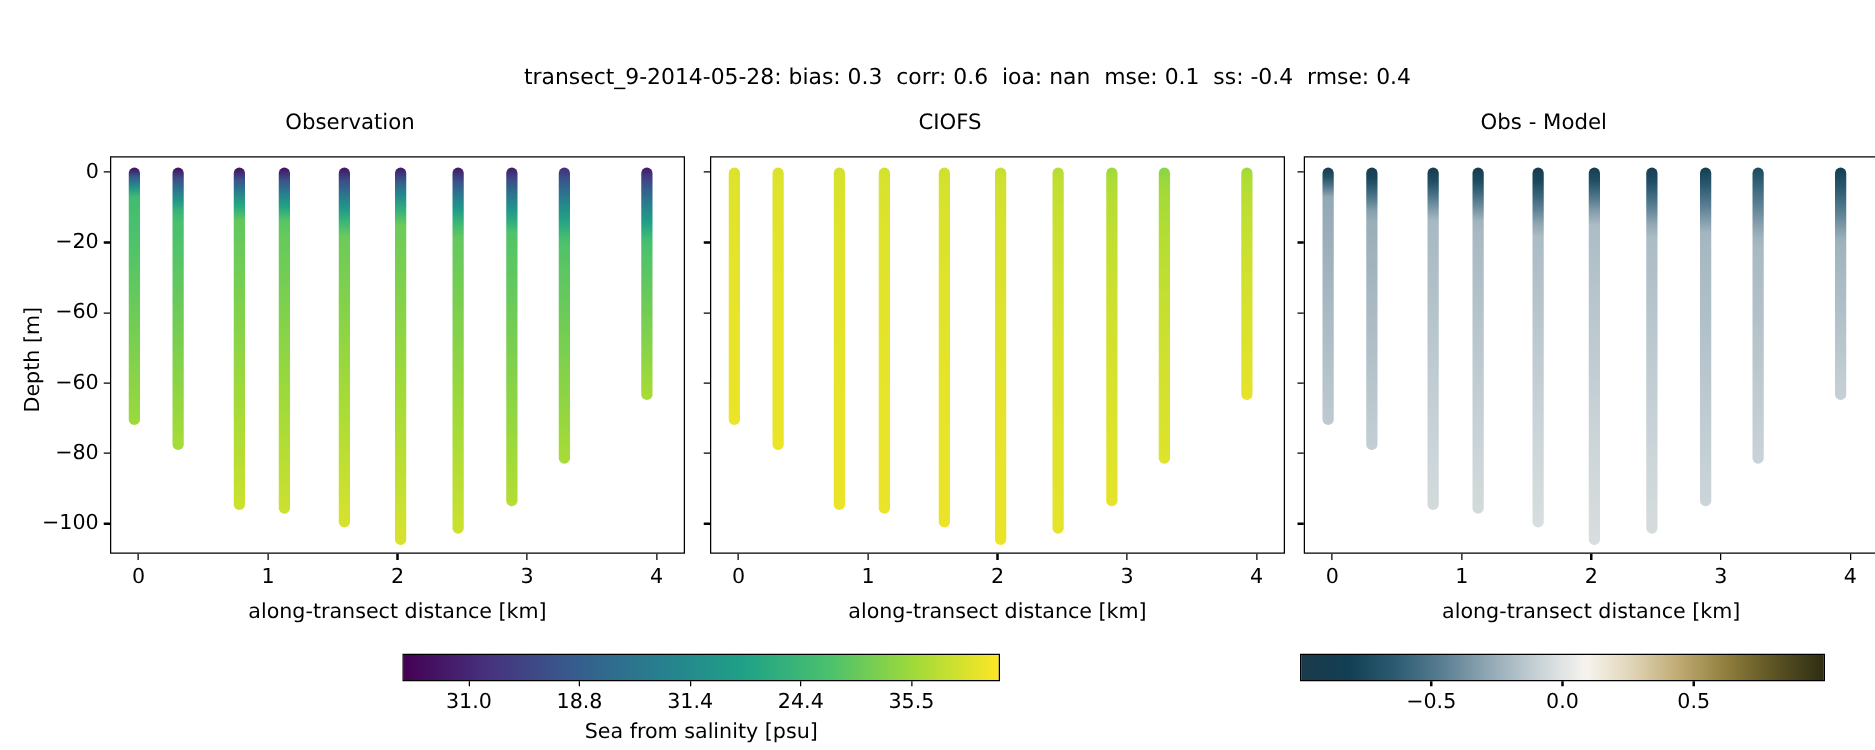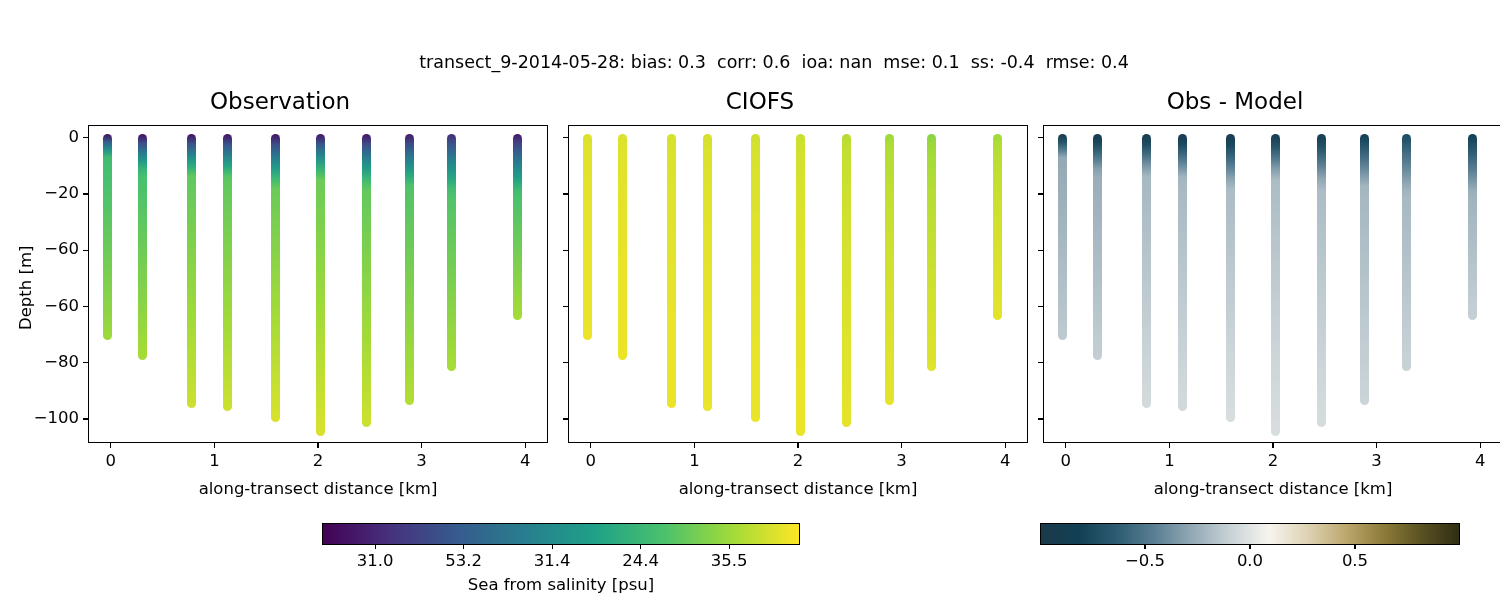--- a/index.html
+++ b/index.html
@@ -3,21 +3,21 @@
 <meta charset="utf-8">
 <style>
   html,body{margin:0;padding:0;background:#ffffff;}
   body{width:1500px;height:600px;font-family:"DejaVu Sans","Liberation Sans",sans-serif;color:#000;overflow:hidden;}
   #fig{position:relative;width:1500px;height:600px;}
 
   .suptitle{position:absolute;left:0;top:0;width:1500px;text-align:center;font-size:17.5px;line-height:25px;color:#000;white-space:pre;}
   .suptitle .ln{display:block;padding-left:48px;}
 
   .panel{position:absolute;}
-  .paneltitle{position:absolute;width:100%;text-align:center;font-size:23px;color:#000;}
+  .paneltitle{position:absolute;width:100%;text-align:center;font-size:17px;color:#000;}
   .axes{position:absolute;border:1.1px solid #000;background:#fff;overflow:hidden;box-sizing:border-box;}
 
   .tick{position:absolute;background:#000;}
   .ticklbl{position:absolute;font-size:16.5px;color:#000;white-space:nowrap;}
   .ytlbl{text-align:right;}
   .xtlbl{text-align:center;}
 
   .xlabel{position:absolute;width:100%;text-align:center;font-size:16.5px;color:#000;}
   .ylabel{position:absolute;font-size:16.5px;color:#000;transform-origin:0 0;transform:rotate(-90deg);white-space:nowrap;}
 
@@ -145,21 +145,21 @@
       <div class="tick" style="left: 83px; top: 274.196px; width: 5px; height: 1.2px;"></div>
       <div class="tick" style="left: 83px; top: 330.48px; width: 5px; height: 1.2px;"></div>
     </div>
 
   <div class="cbarwrap" id="cb-sal-wrap" style="left:0px;top:515px;width:1500px;height:85px;">
     <div class="cbar" id="cb-sal" style="left: 322px; top: 8px; width: 478px; height: 22px; background: linear-gradient(to right, rgb(68, 1, 84) 0%, rgb(70, 50, 126) 14.29%, rgb(54, 92, 141) 28.57%, rgb(39, 127, 142) 42.86%, rgb(31, 161, 135) 57.14%, rgb(74, 193, 109) 71.43%, rgb(160, 218, 57) 85.71%, rgb(253, 231, 37) 100%);"></div>
     <div class="cbtitle" id="cb-sal-title" style="left: 322px; top: 60px; width: 478px;">Sea from salinity [psu]</div>
   <div class="cbtick" style="left: 374.561px; top: 30px; height: 4px;"></div>
       <div class="cblbl" style="left: 330.111px; top: 36px; width: 90px;">31.0</div>
       <div class="cbtick" style="left: 463.08px; top: 30px; height: 4px;"></div>
-      <div class="cblbl" style="left: 418.63px; top: 36px; width: 90px;">53.2</div>
+      <div class="cblbl" style="left: 418.63px; top: 36px; width: 90px;">18.8</div>
       <div class="cbtick" style="left: 551.598px; top: 30px; height: 4px;"></div>
       <div class="cblbl" style="left: 507.148px; top: 36px; width: 90px;">31.4</div>
       <div class="cbtick" style="left: 640.117px; top: 30px; height: 4px;"></div>
       <div class="cblbl" style="left: 595.667px; top: 36px; width: 90px;">24.4</div>
       <div class="cbtick" style="left: 728.635px; top: 30px; height: 4px;"></div>
       <div class="cblbl" style="left: 684.185px; top: 36px; width: 90px;">35.5</div>
     </div>
 
   <div class="cbarwrap" id="cb-dif-wrap" style="left:0px;top:515px;width:1500px;height:85px;">
     <div class="cbar" id="cb-dif" style="left: 1040px; top: 8px; width: 420px; height: 22px; background: linear-gradient(to right, rgb(26, 58, 74) 0%, rgb(18, 63, 84) 9.09%, rgb(45, 92, 114) 18.18%, rgb(91, 127, 147) 27.27%, rgb(148, 170, 182) 36.36%, rgb(201, 211, 215) 45.45%, rgb(247, 244, 239) 54.55%, rgb(222, 211, 180) 63.64%, rgb(189, 168, 111) 72.73%, rgb(141, 124, 58) 81.82%, rgb(90, 82, 35) 90.91%, rgb(47, 46, 19) 100%);"></div>

